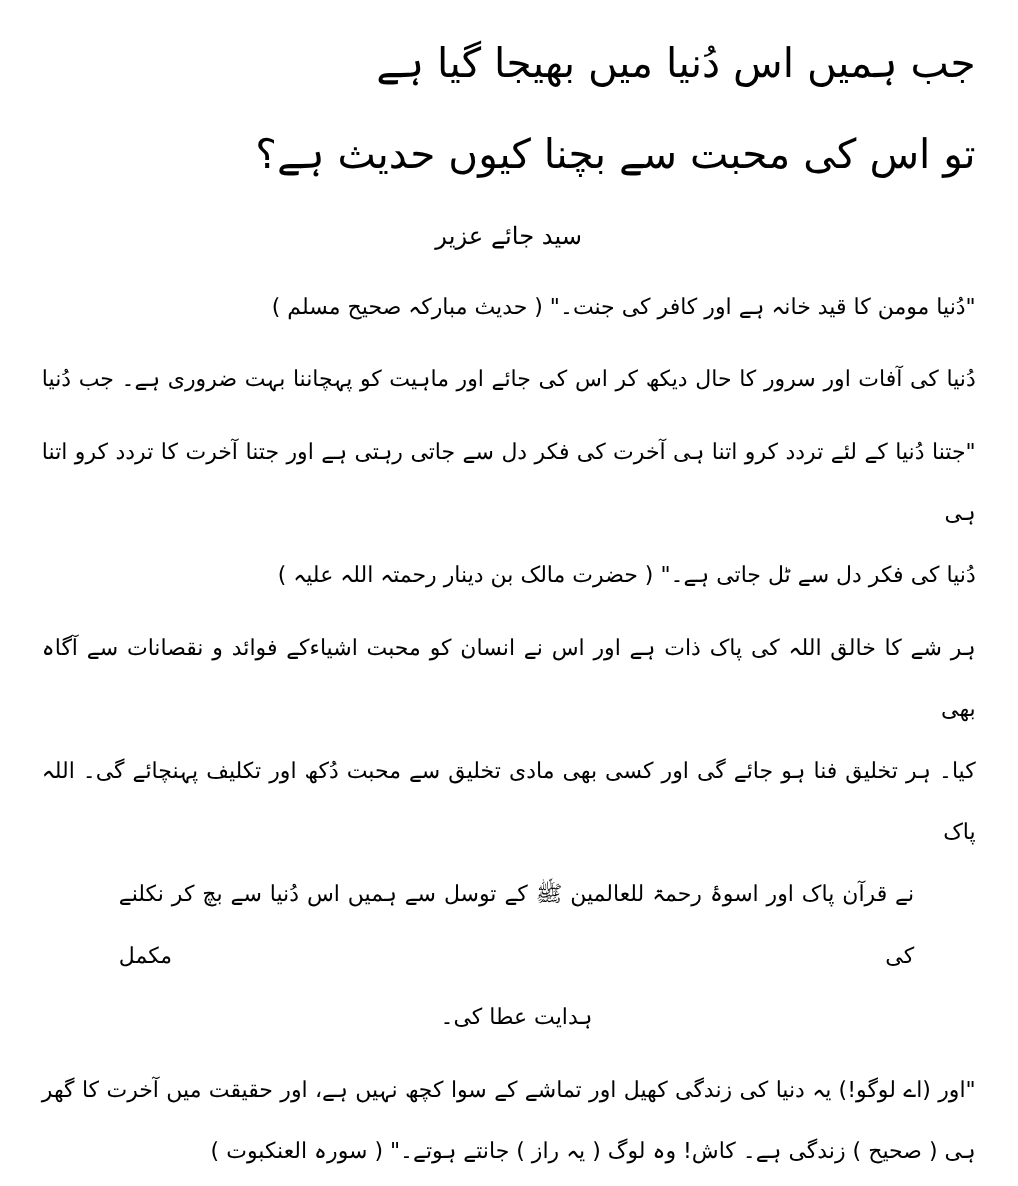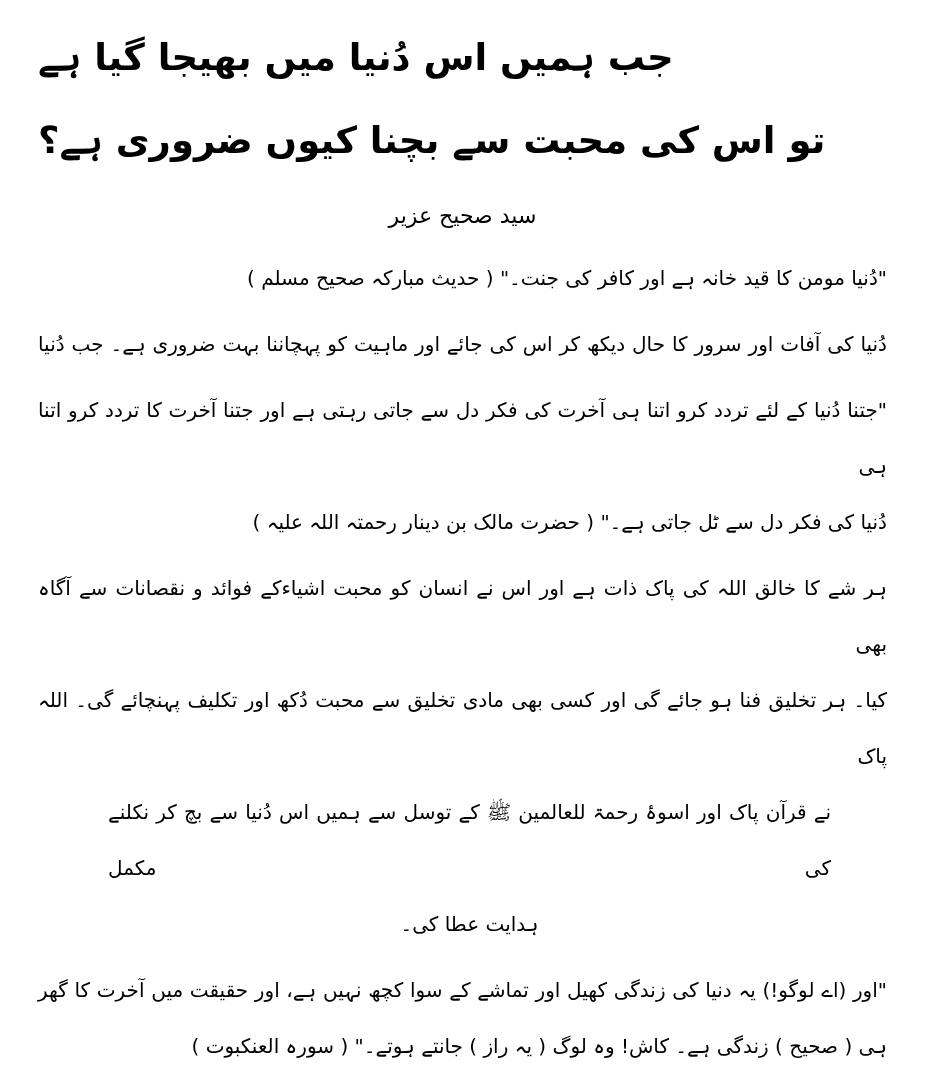--- a/index.html
+++ b/index.html
@@ -11,23 +11,23 @@
   .page {
     width: 925px;
     height: 1078px;
     margin: 0 auto;
     background: #ffffff;
     direction: rtl;
     padding: 16px 38px 0 38px;
     overflow: hidden;
   }
   .title-line {
-    text-align: left;
+    text-align: right;
     font-size: 37px;
-    font-weight: bold;
+    font-weight: normal;
     line-height: 2.25;
     letter-spacing: 0;
   }
   .author-line {
     text-align: center;
     font-size: 22px;
     line-height: 2.6;
     margin-top: 4px;
   }
   .body-line {
@@ -53,23 +53,23 @@
     text-align: center;
   }
 </style>
 </head>
 <body>
 
 <div class="page">
 
   <div class="title-line">جب ہمیں اس دُنیا میں بھیجا گیا ہے</div>
 
-  <div class="title-line">تو اس کی محبت سے بچنا کیوں ضروری ہے؟</div>
+  <div class="title-line">تو اس کی محبت سے بچنا کیوں حدیث ہے؟</div>
 
-  <div class="author-line">سید صحیح عزیر</div>
+  <div class="author-line">سید جائے عزیر</div>
 
   <div class="paragraph hadith">
     <div class="body-line">"دُنیا مومن کا قید خانہ ہے اور کافر کی جنت۔" ( حدیث مبارکہ صحیح مسلم )</div>
   </div>
 
   <div class="paragraph">
     <div class="body-line stretch">دُنیا کی آفات اور سرور کا حال دیکھ کر اس کی جائے اور ماہیت کو پہچاننا بہت ضروری ہے۔ جب دُنیا</div>
   </div>
 
   <div class="paragraph">

